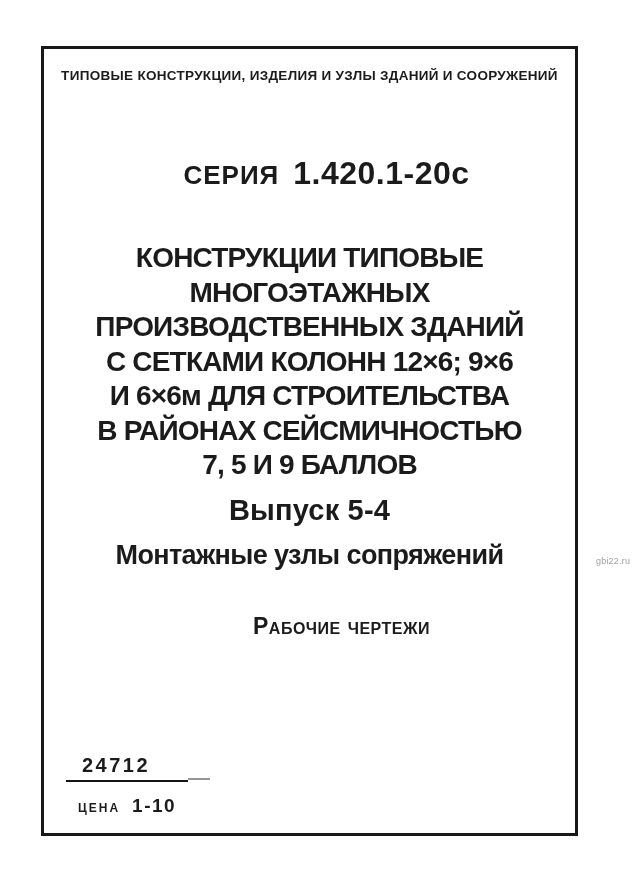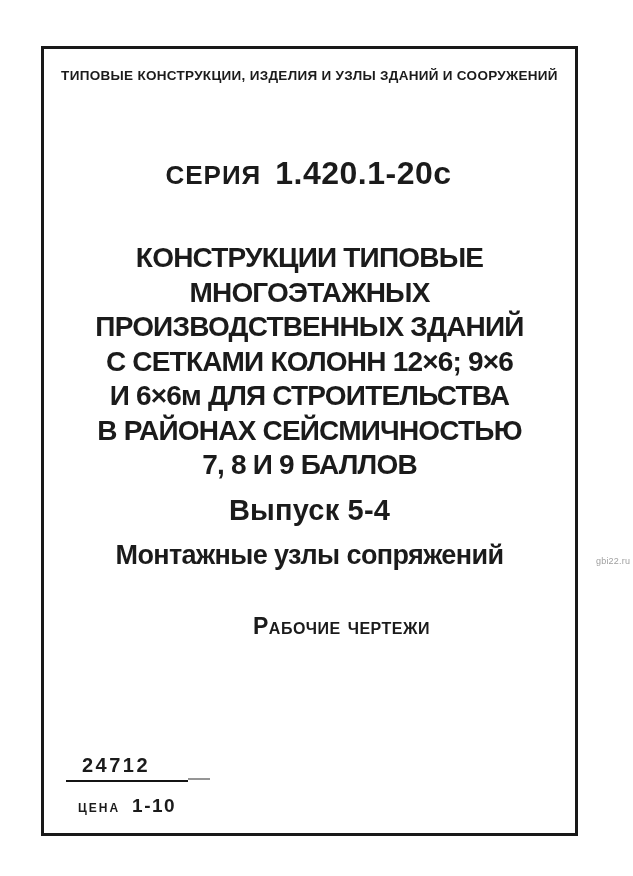--- a/index.html
+++ b/index.html
@@ -31,21 +31,21 @@
     width: 537px;
     top: 68px;
     text-align: center;
     font-size: 13.5px;
     font-weight: bold;
     letter-spacing: 0.3px;
     white-space: nowrap;
   }
   .series-line {
     position: absolute;
-    left: 40px;
+    left: 58px;
     width: 537px;
     top: 155px;
     text-align: center;
     white-space: nowrap;
   }
   .series-label {
     font-size: 26px;
     font-weight: bold;
     letter-spacing: 1px;
     vertical-align: baseline;
@@ -173,21 +173,21 @@
     <span class="series-label">СЕРИЯ</span><span class="series-number">1.420.1-20с</span>
   </div>
 
   <div class="main-title">
     <div>КОНСТРУКЦИИ ТИПОВЫЕ</div>
     <div>МНОГОЭТАЖНЫХ</div>
     <div>ПРОИЗВОДСТВЕННЫХ ЗДАНИЙ</div>
     <div>С СЕТКАМИ КОЛОНН 12×6; 9×6</div>
     <div>И 6×6м ДЛЯ СТРОИТЕЛЬСТВА</div>
     <div>В РАЙОНАХ СЕЙСМИЧНОСТЬЮ</div>
-    <div>7, 8 И 9 БАЛЛОВ</div>
+    <div>7, 5 И 9 БАЛЛОВ</div>
   </div>
 
   <div class="issue-line">Выпуск 5-4</div>
 
   <div class="subtitle">
     <div>Монтажные узлы сопряжений</div>
   </div>
 
   <div class="doc-type">Рабочие чертежи</div>
 

